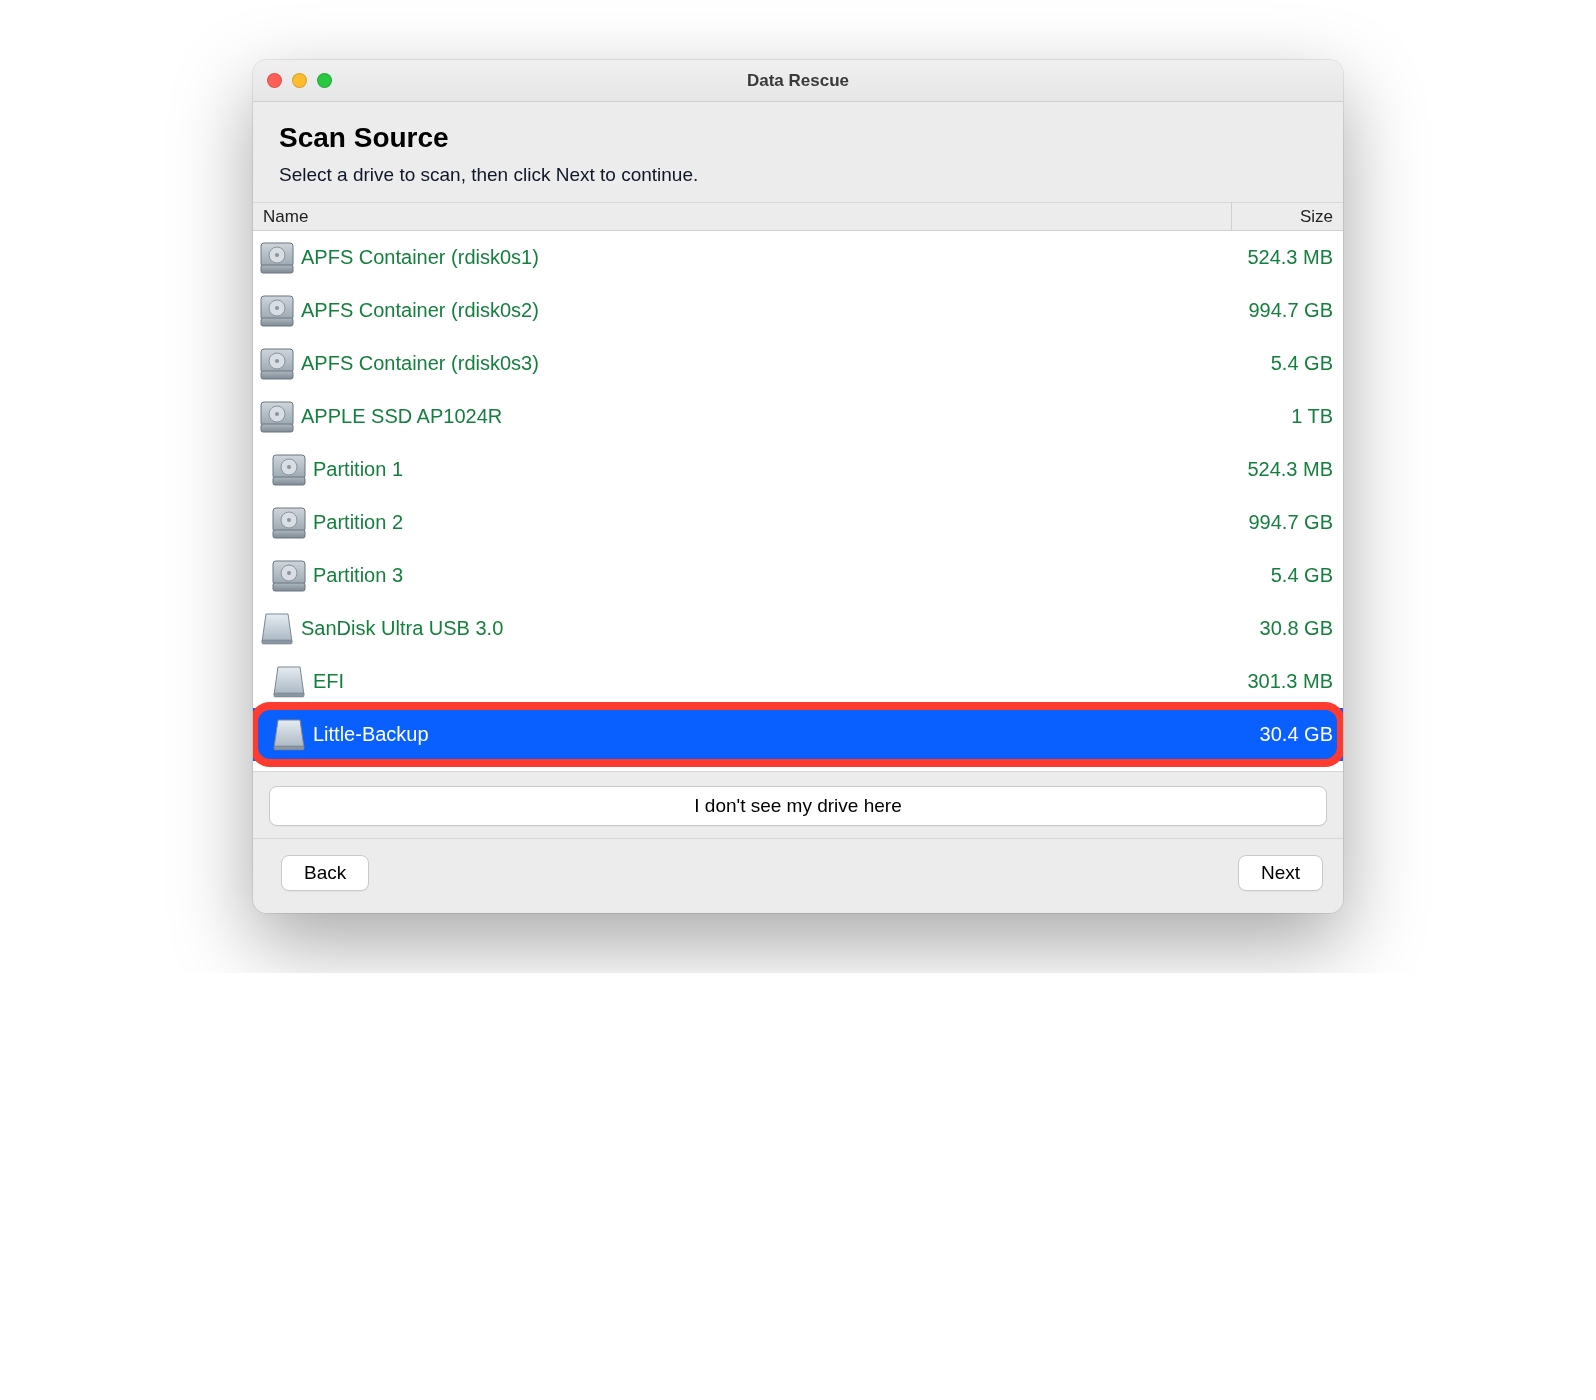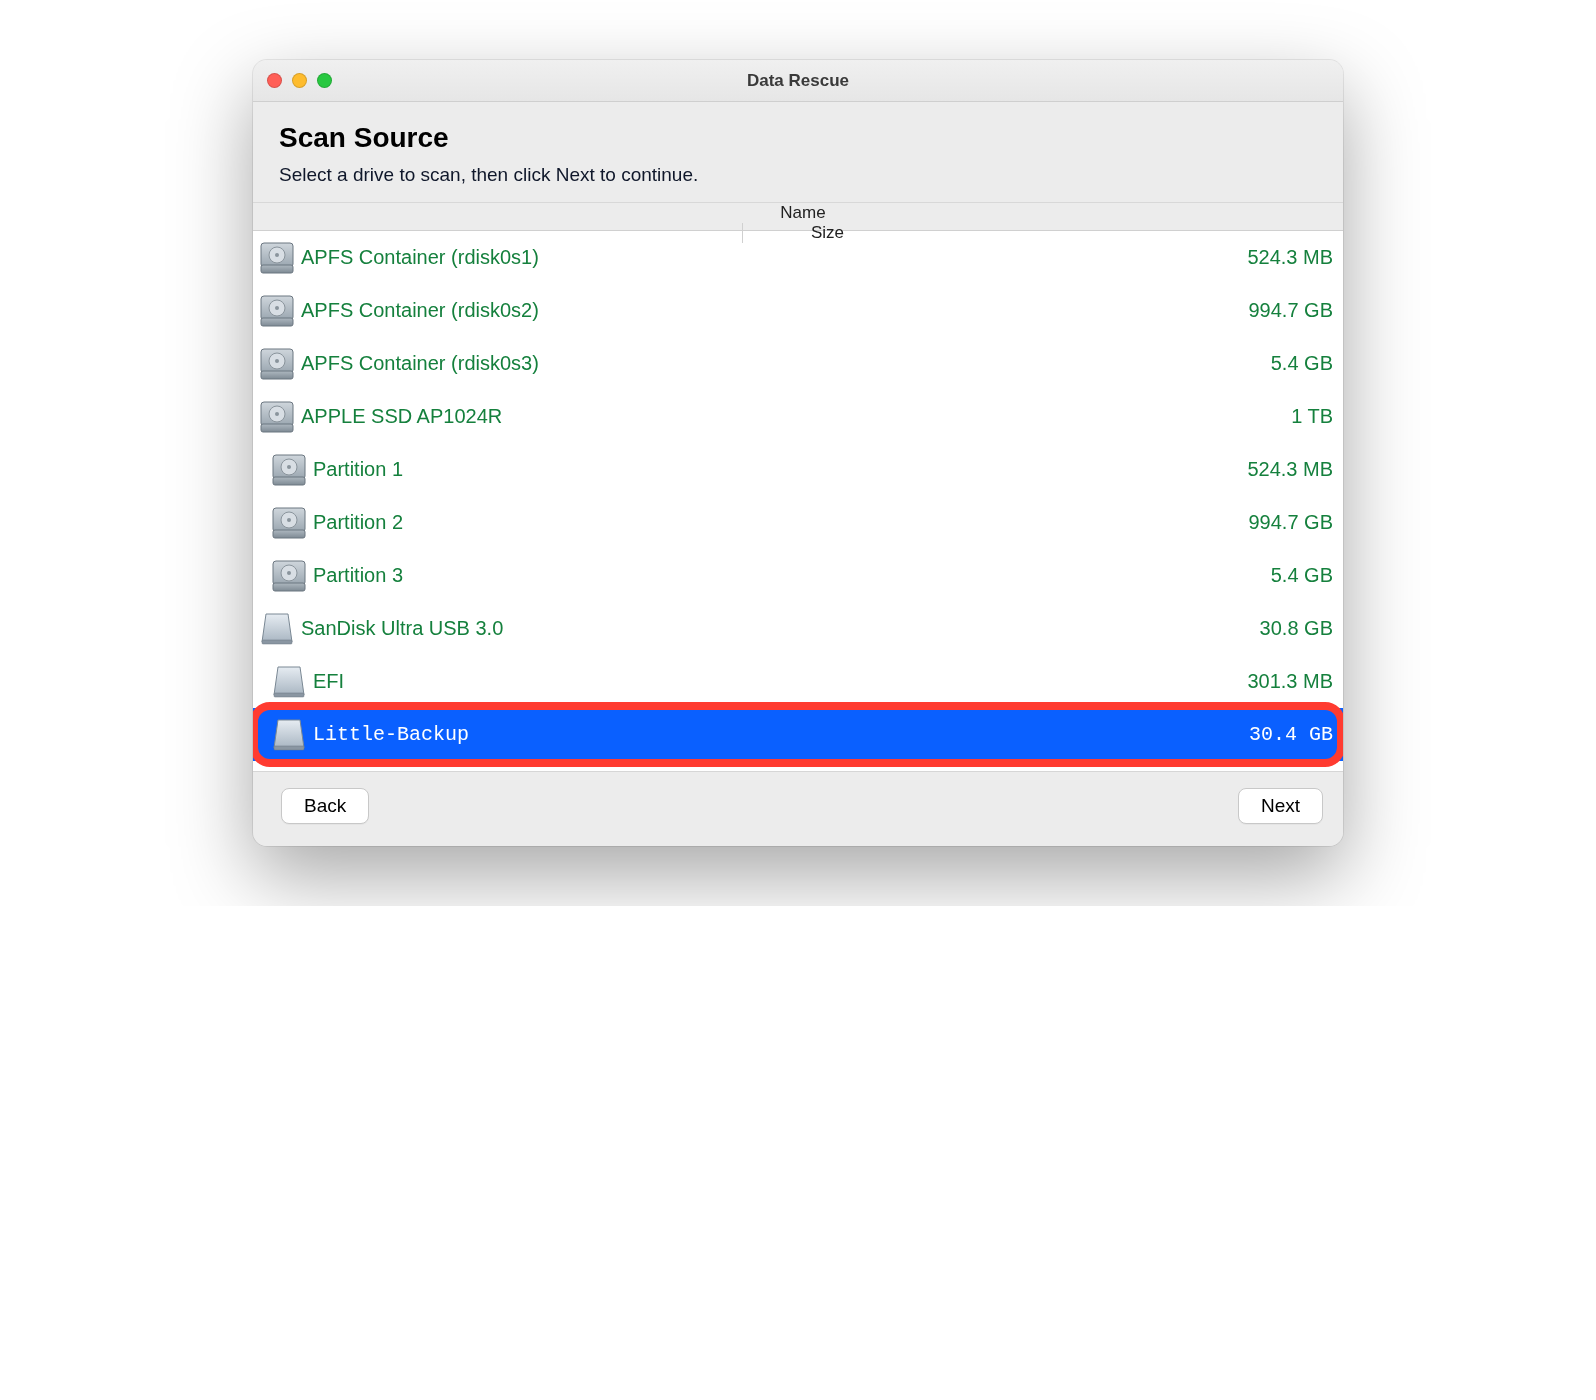--- a/index.html
+++ b/index.html
@@ -74,21 +74,20 @@
   }
   
   .col-headers {
     display: flex;
     align-items: center;
     background: var(--window-bg);
     border-bottom: 1px solid #d0d0d0;
     font-size: 17px;
     color: #222;
     height: 28px;
-    flex-direction: column;
   }
   .col-name {
     flex: 1;
     padding-left: 10px;
   }
   .col-size {
     width: 112px;
     text-align: left;
     padding-right: 10px;
     border-left: 1px solid #d0d0d0;
@@ -118,21 +117,20 @@
     justify-content: center;
     align-items: center;
     flex-shrink: 0;
   }
   .drive-row .row-name { flex: 1; }
   .drive-row .row-size { text-align: right; min-width: 120px; }
   .drive-row.indent-1 { padding-left: 12px; }
   .drive-row.selected {
     background: var(--selected-bg);
     color: var(--selected-text);
-    font-family: Liberation Mono, monospace;
   }
   .highlight-wrap {
     position: relative;
   }
   .highlight-ring {
     position: absolute;
     inset: -6px -2px -6px -3px;
     border: 8px solid var(--highlight-ring);
     border-radius: 20px;
     pointer-events: none;
@@ -402,19 +400,22 @@
   </svg>
 </span>
           <span class="row-name">Little-Backup</span>
           <span class="row-size">30.4 GB</span>
         </div>
         <div class="highlight-ring"></div>
       </div>
     </div>
 
   <div class="footer">
+    <div class="help-row">
+      <button class="wide-button">I don't see my drive here</button>
+    </div>
     <div class="nav-row">
       <button class="nav-button">Back</button>
       <button class="nav-button">Next</button>
     </div>
   </div>
 
 </div>
 
 </body></html>

